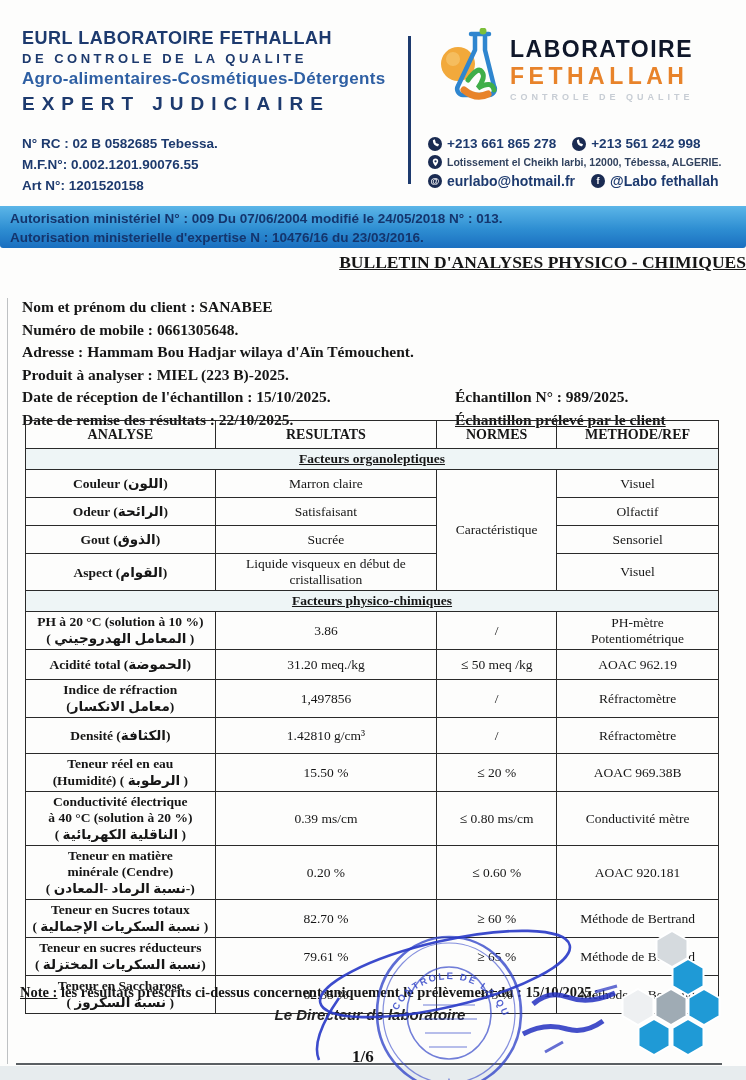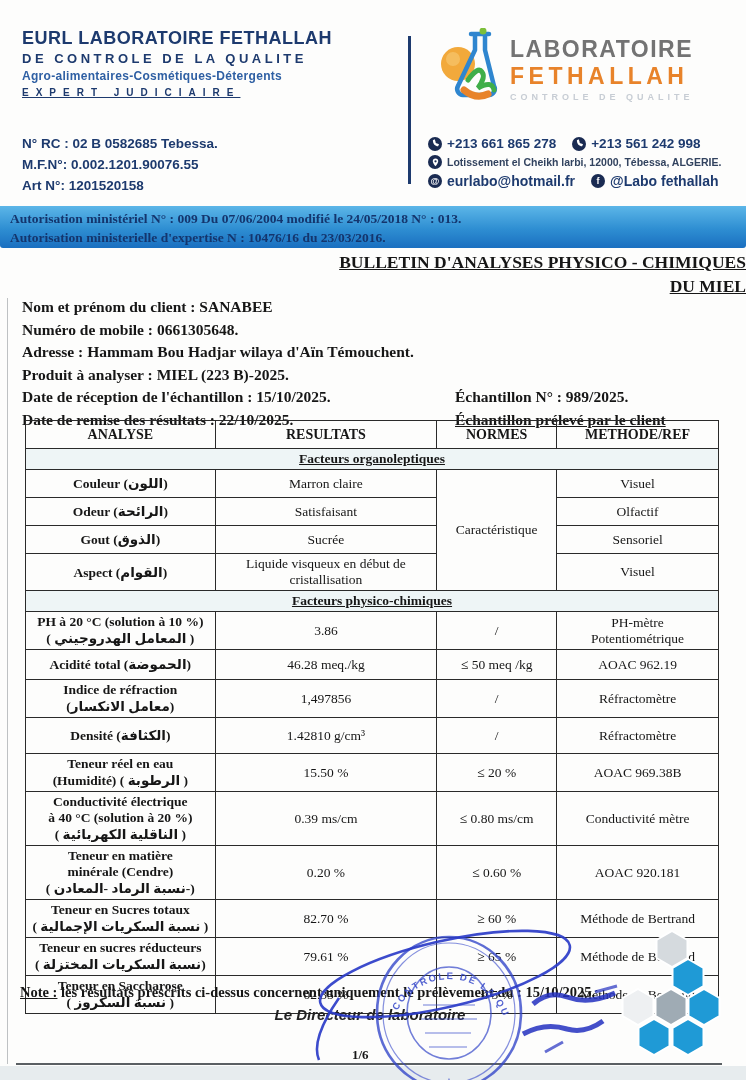--- a/index.html
+++ b/index.html
@@ -4,47 +4,47 @@
 <style>
   html,body{margin:0;padding:0;background:#ffffff;}
   #page{position:relative;width:746px;height:1080px;background:#fdfdfc;overflow:hidden;
         font-family:"Liberation Serif","DejaVu Serif",serif;color:#161616;}
 
   
   .hdr-left{position:absolute;left:22px;top:28px;width:380px;color:#1d3a6e;
             font-family:"Liberation Sans","DejaVu Sans",sans-serif;}
   .hdr-l1{font-size:18px;font-weight:bold;letter-spacing:.5px;}
   .hdr-l2{font-size:13px;font-weight:bold;letter-spacing:3.5px;margin-top:2px;}
-  .hdr-l3{font-size:12px;font-weight:bold;color:#2e5fa3;letter-spacing:.3px;margin-top:3px;}
-  .hdr-l4{font-size:10px;font-weight:bold;letter-spacing:7px;margin-top:4px;text-decoration:underline;}
+  .hdr-l3{font-size:17px;font-weight:bold;color:#2e5fa3;letter-spacing:.3px;margin-top:3px;}
+  .hdr-l4{font-size:19px;font-weight:bold;letter-spacing:7px;margin-top:4px;}
   .hdr-reg{position:absolute;left:22px;top:133px;color:#1d3a6e;font-weight:bold;
            font-family:"Liberation Sans","DejaVu Sans",sans-serif;font-size:13.5px;line-height:21px;}
   .hdr-divider{position:absolute;left:408px;top:36px;width:3px;height:148px;background:#1d3a6e;}
 
   .logo-wrap{position:absolute;left:438px;top:28px;display:flex;align-items:flex-start;}
   .logo-text{margin-left:8px;margin-top:8px;font-family:"Liberation Sans","DejaVu Sans",sans-serif;}
-  .logo-t1{font-size:23px;font-weight:bold;color:#737373;letter-spacing:1.5px;}
+  .logo-t1{font-size:23px;font-weight:bold;color:#0f172a;letter-spacing:1.5px;}
   .logo-t2{font-size:23px;font-weight:bold;color:#e8832a;letter-spacing:4.5px;}
   .logo-t3{font-size:9px;font-weight:bold;color:#c7cdd4;letter-spacing:4px;margin-top:2px;}
 
   .contact{position:absolute;left:428px;top:136px;width:310px;
            font-family:"Liberation Sans","DejaVu Sans",sans-serif;color:#1d3a6e;}
   .c-row{display:flex;align-items:center;margin-bottom:4px;}
   .c-icn{width:14px;height:14px;border-radius:50%;background:#1a2b52;color:#fff;display:inline-flex;
          align-items:center;justify-content:center;font-size:9px;font-weight:bold;margin-right:5px;flex:none;}
   .c-phone{font-size:13.5px;font-weight:bold;}
   .c-addr{font-size:10.5px;font-weight:bold;color:#32435f;}
   .c-mail{font-size:14px;font-weight:bold;}
   .gap{width:16px;}
 
   
   .banner{position:absolute;left:0;top:206px;width:746px;height:42px;
           background:linear-gradient(#5cb6e8 0%,#2e8ed2 55%,#1a6fc0 100%);
           border-radius:0 0 3px 3px;
-          font-family:Liberation Serif, serif;color:#14356d;
+          font-family:Liberation Sans, sans-serif;color:#14356d;
           font-weight:bold;font-size:13.5px;line-height:19px;padding:3px 0 0 10px;box-sizing:border-box;}
 
   
   .title{position:absolute;left:0;top:252px;width:746px;text-align:right;font-weight:bold;}
   .title .t1{font-size:17.5px;text-decoration:underline;}
   .title .t2{font-size:17.5px;text-decoration:underline;margin-top:3px;}
 
   
   .client{position:absolute;left:22px;top:296px;width:710px;font-size:15.5px;font-weight:bold;line-height:22.5px;}
   .client .rowrel{position:relative;}
@@ -59,21 +59,21 @@
   table.an th{font-size:14px;font-weight:bold;}
   td.analyse{font-weight:bold;}
   tr.section td{font-weight:bold;background:#eef5f6;}
   tr.section td span{text-decoration:underline;font-size:13.5px;}
 
   
   .note{position:absolute;left:20px;top:984px;font-size:14.5px;font-weight:bold;}
   .director{position:absolute;left:200px;top:1006px;width:340px;text-align:center;
             font-family:"Liberation Sans","DejaVu Sans",sans-serif;font-style:italic;font-weight:bold;font-size:15px;color:#222;}
   .pagerule{position:absolute;left:16px;top:1063px;width:706px;height:1.5px;background:#5a5f63;}
-  .pagenum{position:absolute;left:352px;top:1047px;font-size:13px;font-weight:bold;}
+  .pagenum{position:absolute;left:352px;top:1047px;font-size:17px;font-weight:bold;}
   .bottomstrip{position:absolute;left:0;top:1066px;width:746px;height:14px;background:#e7ecee;}
   .scanline{position:absolute;left:7px;top:298px;width:1px;height:766px;background:#8a8f94;opacity:.55;}
 
   .overlay{position:absolute;pointer-events:none;}
 </style>
 </head>
 <body>
 
 <div id="page">
 
@@ -143,21 +143,20 @@
     </div>
   </div>
 
   <div class="banner">
     <div>Autorisation ministériel N° : 009 Du 07/06/2004 modifié le 24/05/2018 N° : 013.</div>
     <div>Autorisation ministerielle d'expertise N : 10476/16 du 23/03/2016.</div>
   </div>
 
   <div class="title">
     <div class="t1">BULLETIN D'ANALYSES PHYSICO - CHIMIQUES</div>
-    <div class="t2">DU MIEL</div>
   </div>
 
   <div class="client">
     <div>Nom et prénom du client : SANABEE</div>
     <div>Numéro de mobile : 0661305648.</div>
     <div>Adresse : Hammam Bou Hadjar  wilaya d'Aïn Témouchent.</div>
     <div>Produit à analyser : MIEL  (223 B)-2025.</div>
     <div class="rowrel">
       <span>Date de réception de l'échantillon : 15/10/2025.</span>
       <span class="rt">Échantillon N° : 989/2025.</span>
@@ -213,21 +212,21 @@
     <tr style="height:36px">
       <td class="analyse">PH à 20 °C  (solution à 10 %)
 ( المعامل الهدروجيني )</td>
       <td>3.86</td>
       <td>/</td>
       <td>PH-mètre
 Potentiométrique</td>
     </tr>
     <tr style="height:30px">
       <td class="analyse">Acidité total (الحموضة)</td>
-      <td>46.28 meq./kg</td>
+      <td>31.20 meq./kg</td>
       <td>≤ 50 meq /kg</td>
       <td>AOAC 962.19</td>
     </tr>
     <tr style="height:38px">
       <td class="analyse">Indice de réfraction
 (معامل الانكسار)</td>
       <td>1,497856</td>
       <td>/</td>
       <td>Réfractomètre</td>
     </tr>

